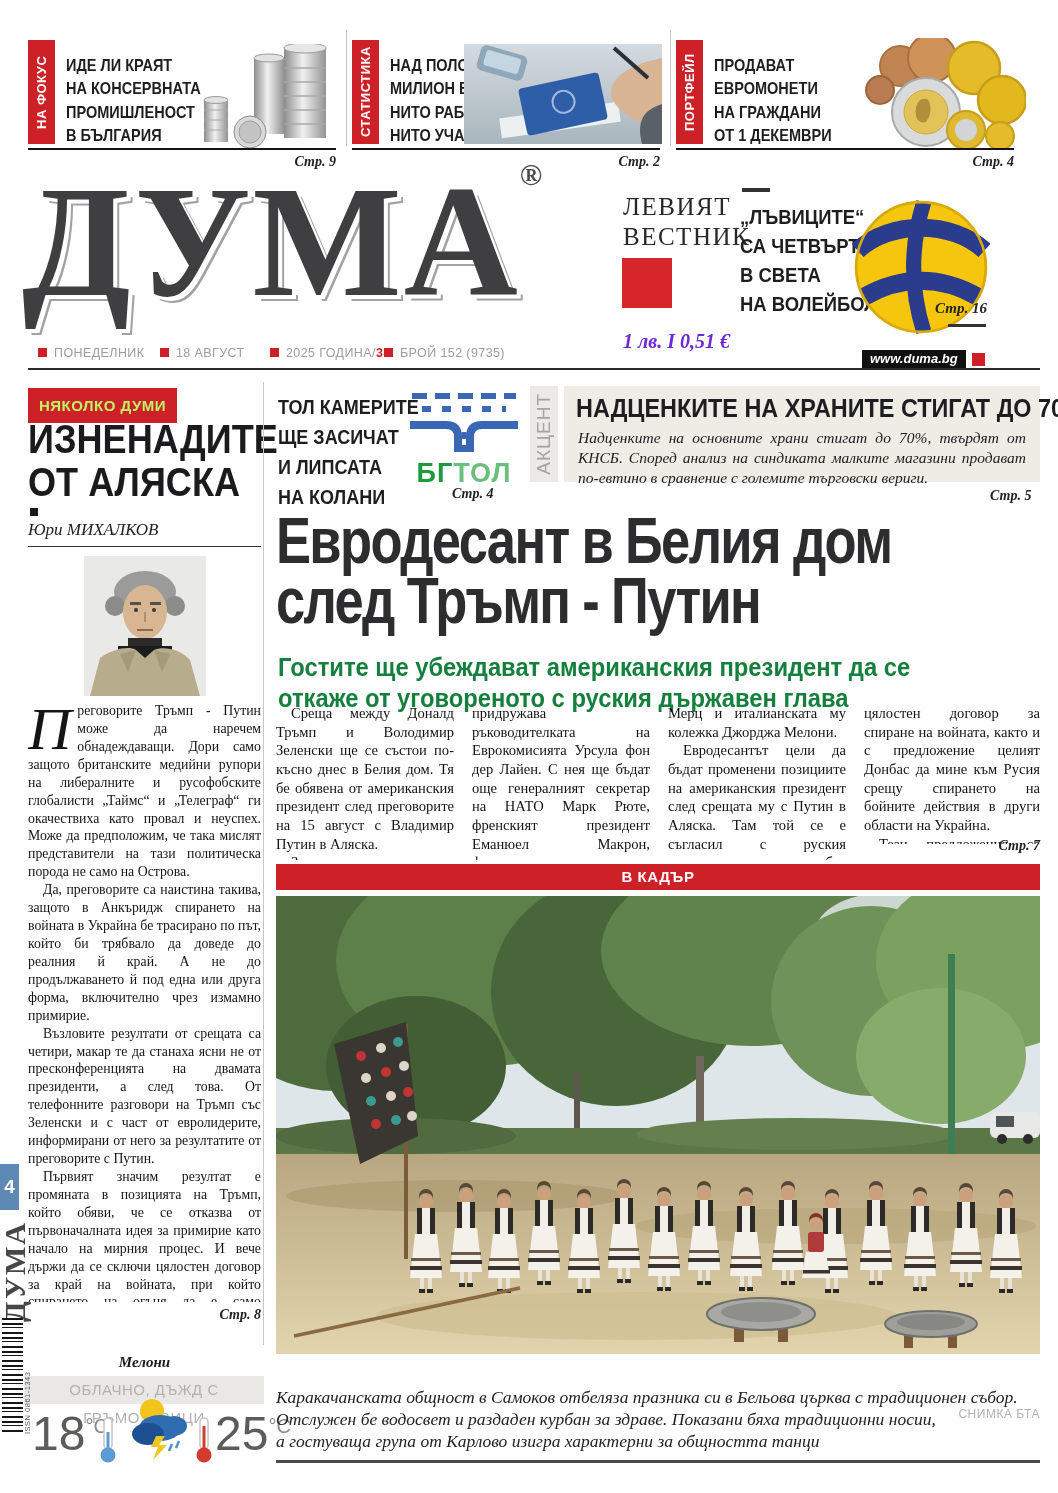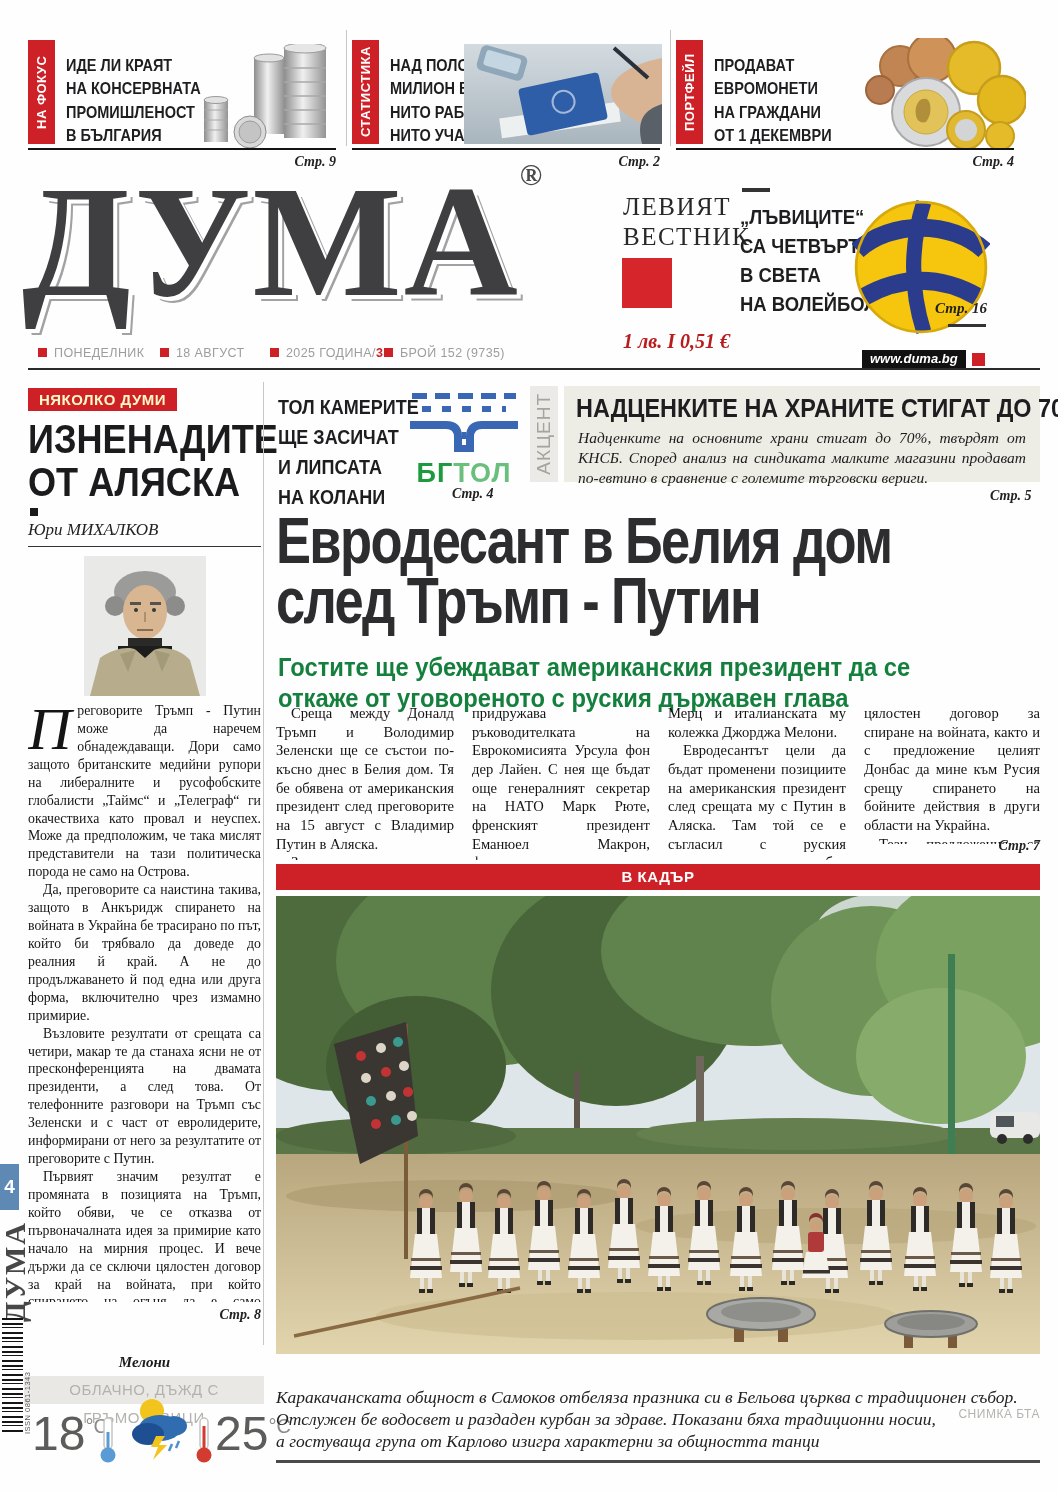--- a/index.html
+++ b/index.html
@@ -164,32 +164,32 @@
       <circle cx="50" cy="50" r="47" fill="#f6c50e"></circle>
       <path d="M4,38 C28,16 72,16 96,38" stroke="#2b3c8c" stroke-width="13" fill="none"></path>
       <path d="M52,3 C42,35 42,65 52,97" stroke="#2b3c8c" stroke-width="11" fill="none"></path>
       <path d="M8,72 C36,56 64,56 92,72" stroke="#2b3c8c" stroke-width="13" fill="none"></path>
       <circle cx="50" cy="50" r="47" fill="none" stroke="#d8a90a" stroke-width="2"></circle>
     </svg>
   </div>
   <div class="abs pageref" style="left:935px; top:300px; font-size:15px;">Стр. 16</div>
   <div class="abs" style="left:948px; top:324px; width:38px; border-top:3px solid #333;"></div>
 
-  <div class="abs" style="left:623px; top:330px; font-size:20px; font-weight:bold; font-style:italic; color:#b91c1c;">1 лв. I 0,51 €</div>
+  <div class="abs" style="left:623px; top:330px; font-size:20px; font-weight:bold; font-style:italic; color:#6d28d9;">1 лв. I 0,51 €</div>
 
   <div class="abs dl-item" style="left:38px; top:346px;"><span class="redsq"></span><span>ПОНЕДЕЛНИК</span></div>
   <div class="abs dl-item" style="left:160px; top:346px;"><span class="redsq"></span><span>18 АВГУСТ</span></div>
   <div class="abs dl-item" style="left:270px; top:346px;"><span class="redsq"></span><span>2025 ГОДИНА/</span><span style="color:#cd2127; font-weight:bold;">35</span></div>
   <div class="abs dl-item" style="left:384px; top:346px;"><span class="redsq"></span><span>БРОЙ 152 (9735)</span></div>
 
   <div class="abs" style="left:862px; top:350px; height:18px; background:#111; color:#fff; font-family:'Liberation Sans',sans-serif; font-weight:bold; font-style:italic; font-size:13px; line-height:18px; padding:0 8px;">www.duma.bg</div>
   <div class="abs" style="left:972px; top:353px; width:13px; height:13px; background:#cd2127;"></div>
   <div class="abs" style="left:28px; top:368px; width:1012px; border-top:2px solid #2a2a2a;"></div>
 
-  <div class="abs" style="left:28px; top:388px; background:#cd2127; color:#fef9c3; font-family:'Liberation Sans',sans-serif; font-weight:bold; font-size:15px; padding:3px 11px; letter-spacing:.5px;">НЯКОЛКО ДУМИ</div>
+  <div class="abs" style="left:28px; top:388px; background:#cd2127; color:#bef264; font-family:'Liberation Sans',sans-serif; font-weight:bold; font-size:15px; padding:9px 11px; letter-spacing:.5px;">НЯКОЛКО ДУМИ</div>
   <div class="abs hl" style="left:28px; top:418px; font-size:41px; line-height:1.06; color:#1b1b1d;">
     <span class="cx pre" style="transform:scaleX(.88);">ИЗНЕНАДИТЕ
 ОТ АЛЯСКА</span>
   </div>
   <div class="abs" style="left:30px; top:508px; width:8px; height:8px; background:#1a1a1a;"></div>
   <div class="abs" style="left:28px; top:520px; font-style:italic; font-size:17px; color:#222;">Юри МИХАЛКОВ</div>
   <div class="abs" style="left:28px; top:546px; width:233px; border-top:1.5px solid #333;"></div>
 
   <div class="abs" style="left:84px; top:556px;">
     <svg width="122" height="140" viewBox="0 0 122 140">

